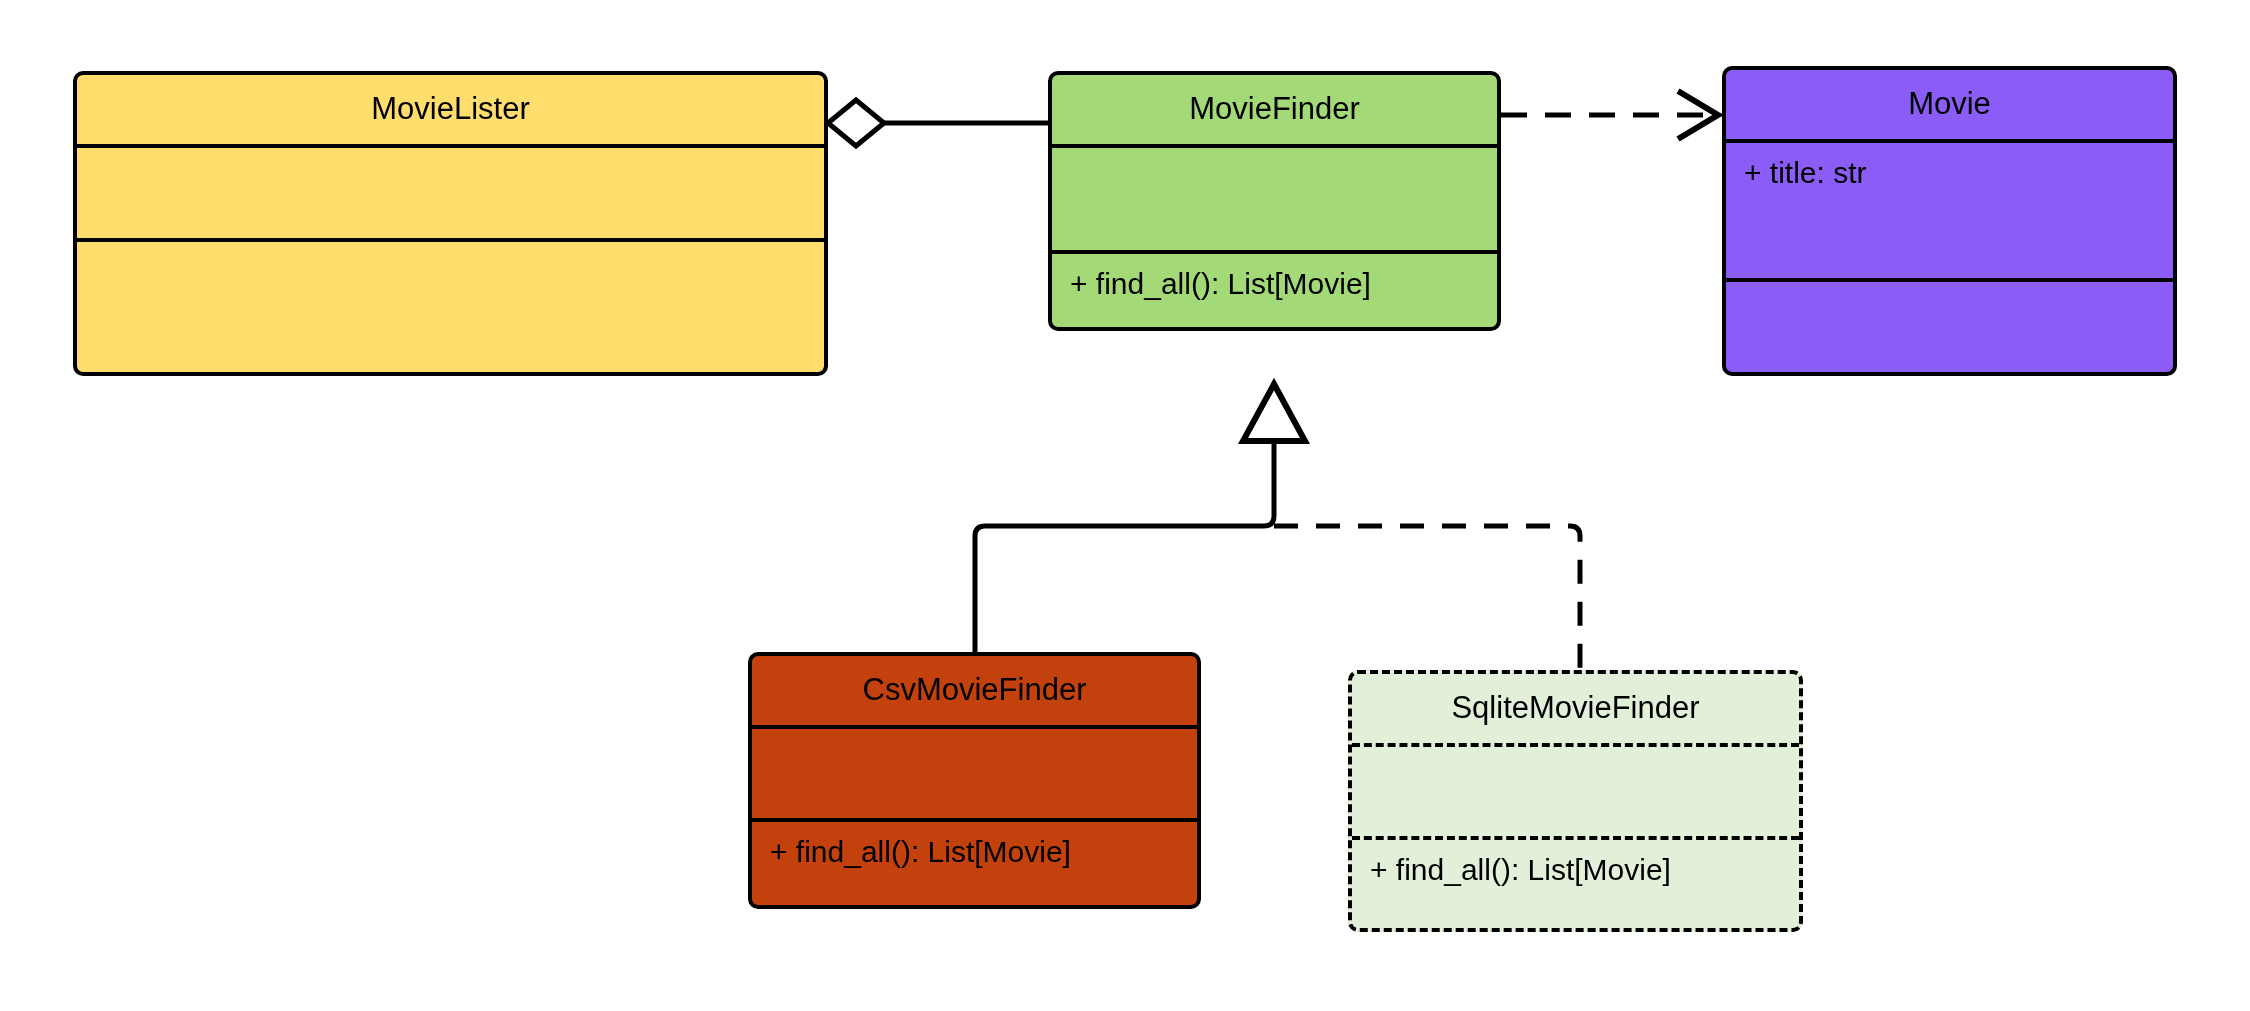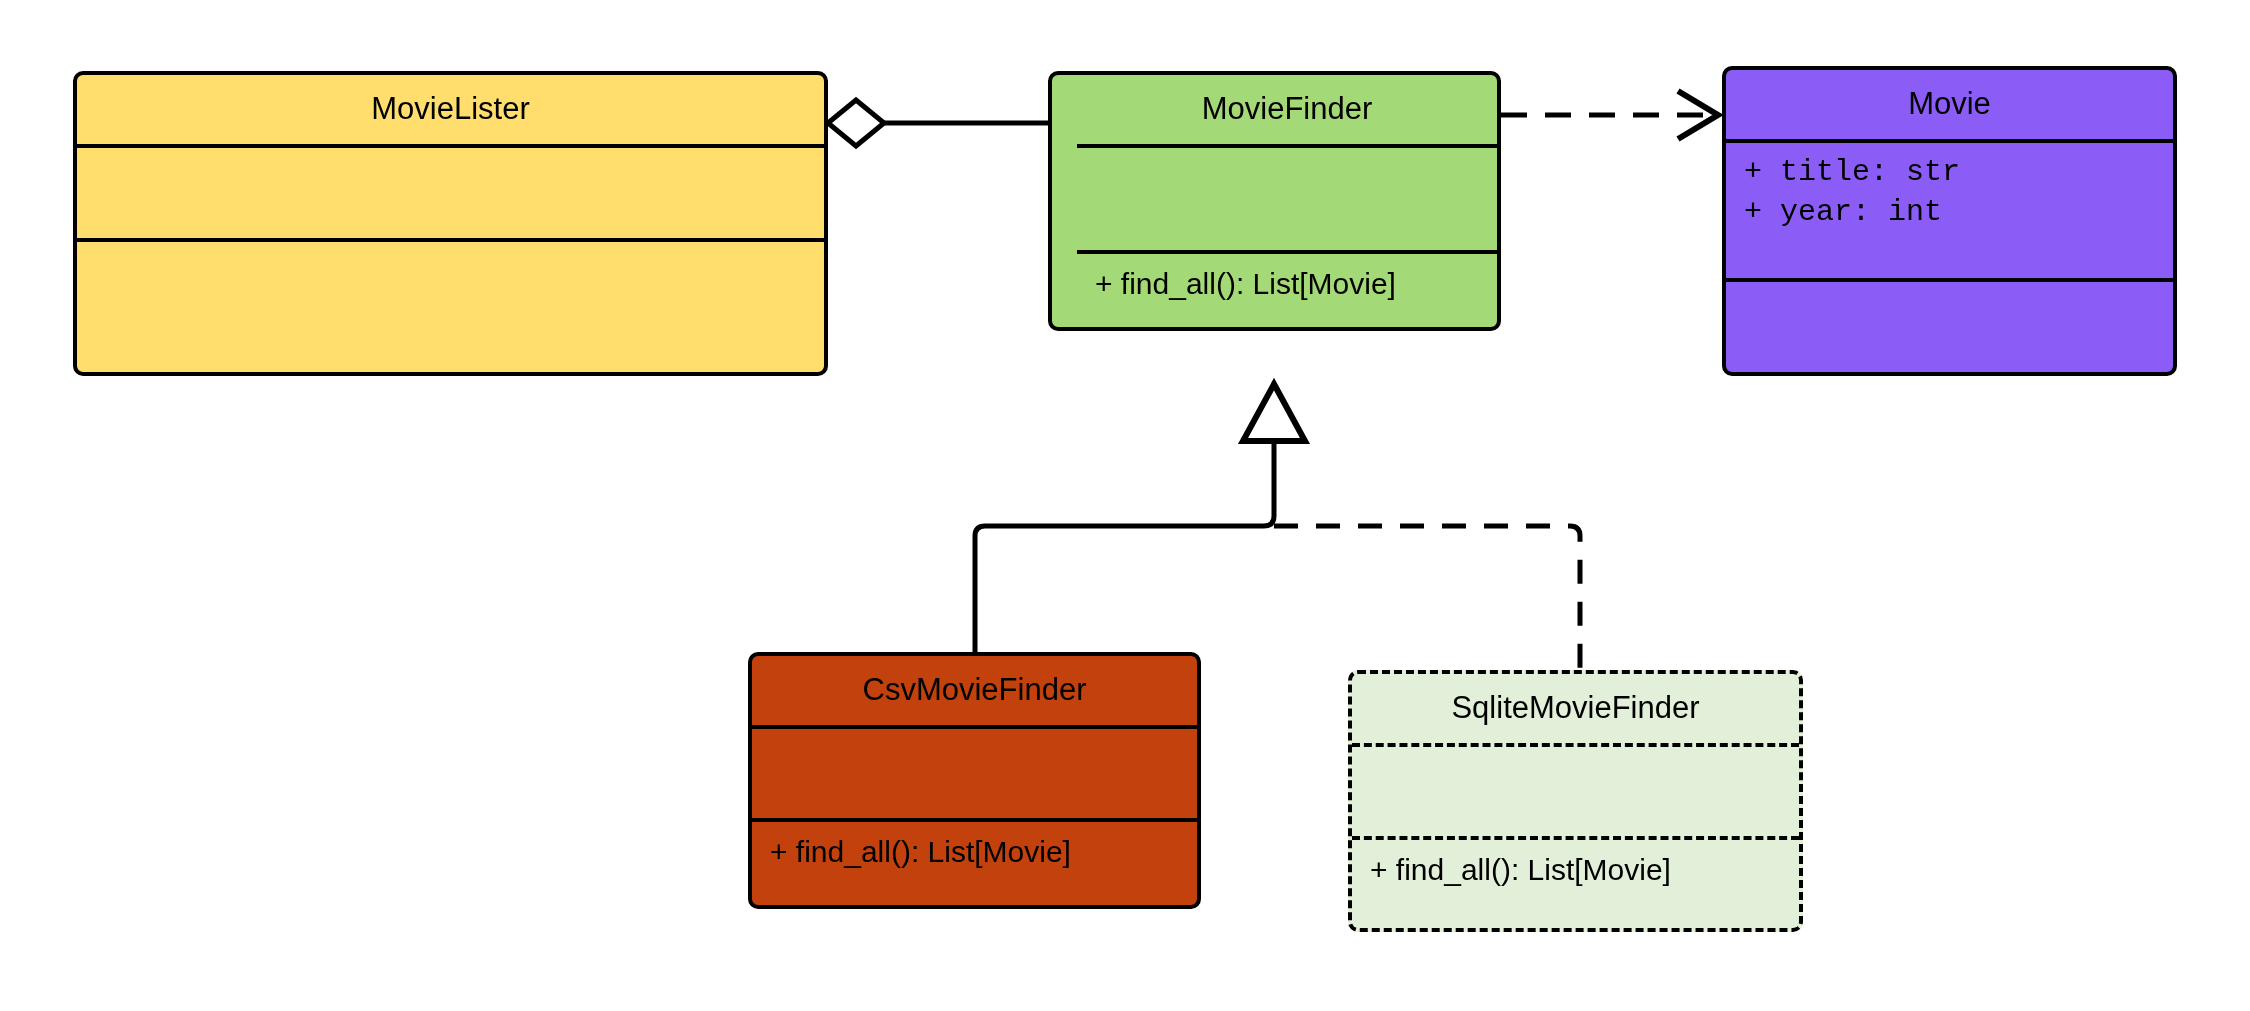--- a/index.html
+++ b/index.html
@@ -51,21 +51,20 @@
   }
   .cls-attrs, .cls-ops {
     box-sizing: border-box;
     padding: 10px 16px 10px 18px;
     font-size: 30px;
     color: #000000;
     line-height: 1.32;
   }
   .cls-attrs {
     border-bottom: 4px solid #000000;
-    font-family: Liberation Mono, monospace;
   }
   .uml-class.dashed .cls-name,
   .uml-class.dashed .cls-attrs {
     border-bottom-style: dashed;
     border-bottom-width: 4px;
   }
   .row {
     white-space: nowrap;
   }
   .empty-compartment {
@@ -76,21 +75,20 @@
   #cls-movielister {
     left: 73px;  top: 71px;  width: 755px;  height: 305px;
     background: #FFDE6E;
   }
   #cls-movielister .cls-name   { height: 73px; }
   #cls-movielister .cls-attrs  { height: 94px; }
 
   #cls-moviefinder {
     left: 1048px; top: 71px;  width: 453px;  height: 260px;
     background: #A3D977;
-    padding-left: 25px;
   }
   #cls-moviefinder .cls-name   { height: 73px; }
   #cls-moviefinder .cls-attrs  { height: 106px; }
 
   #cls-movie {
     left: 1722px; top: 66px;  width: 455px;  height: 310px;
     background: #8b5cf6;
   }
   #cls-movie .cls-name   { height: 73px; }
   #cls-movie .cls-attrs  { height: 139px; }
@@ -149,21 +147,20 @@
     <div class="cls-attrs empty-compartment"></div>
     <div class="cls-ops">
       <div class="row">+ find_all(): List[Movie]</div>
     </div>
   </div>
 
   <div class="uml-class" id="cls-movie">
     <div class="cls-name">Movie</div>
     <div class="cls-attrs">
       <div class="row">+ title: str</div>
-      <div class="row">+ year: int</div>
     </div>
     <div class="cls-ops empty-compartment"></div>
   </div>
 
   <div class="uml-class" id="cls-csvmoviefinder">
     <div class="cls-name">CsvMovieFinder</div>
     <div class="cls-attrs empty-compartment"></div>
     <div class="cls-ops">
       <div class="row">+ find_all(): List[Movie]</div>
     </div>

